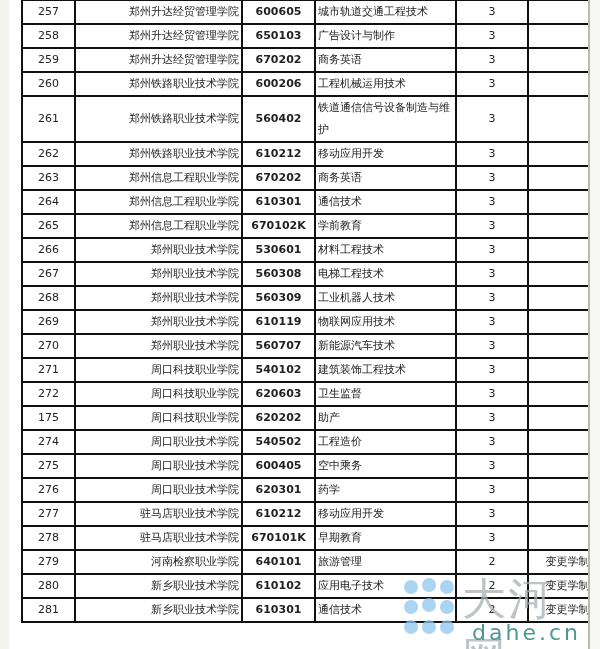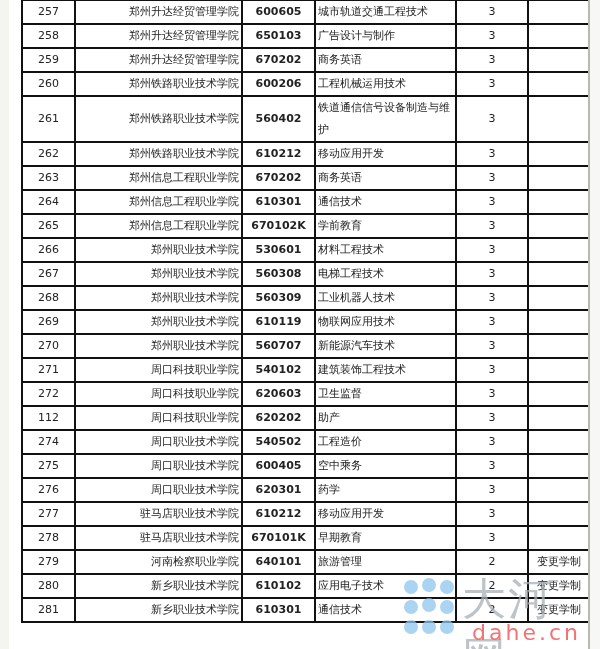--- a/index.html
+++ b/index.html
@@ -36,33 +36,33 @@
     white-space: nowrap;
     overflow: hidden;
   }
   table.grid tr.tall td { height: 44px; }
   table.grid tr.tall td.major-name { white-space: normal; line-height: 22px; margin-left: 24px; }
   td.c-idx { text-align: center; }
   td.c-school { text-align: right; }
   td.c-code { text-align: center; font-weight: bold; }
   td.c-major { text-align: left; }
   td.c-years { text-align: center; }
-  td.c-note { text-align: left; padding-left: 8px !important; }
+  td.c-note { text-align: center; padding-left: 8px !important; }
   .watermark {
     position: absolute; left: 402px; top: 574px; width: 190px; height: 70px;
     pointer-events: none; opacity: 0.75;
   }
   .wm-dots { position: absolute; left: 0; top: 2px; width: 60px; height: 62px; }
   .wm-dot { position: absolute; width: 14px; height: 14px; border-radius: 50%; background: #8fc6ee; }
   .wm-text {
     position: absolute; left: 60px; top: -4px; font-size: 44px; color: #a9b0b6;
     font-family: "DejaVu Sans", sans-serif; letter-spacing: 2px;
   }
   .wm-sub {
-    position: absolute; left: 70px; top: 46px; font-size: 22px; color: #ef4444;
+    position: absolute; left: 70px; top: 46px; font-size: 22px; color: #0f766e;
     font-family: "DejaVu Sans", sans-serif; letter-spacing: 3px;
   }
 </style>
 </head>
 <body>
 
 <div class="left-strip"></div>
 
 <table class="grid">
   <colgroup>
@@ -196,21 +196,21 @@
       </tr>
       <tr>
         <td class="c-idx">272</td>
         <td class="c-school">周口科技职业学院</td>
         <td class="c-code">620603</td>
         <td class="c-major major-name">卫生监督</td>
         <td class="c-years">3</td>
         <td class="c-note"></td>
       </tr>
       <tr>
-        <td class="c-idx">112</td>
+        <td class="c-idx">175</td>
         <td class="c-school">周口科技职业学院</td>
         <td class="c-code">620202</td>
         <td class="c-major major-name">助产</td>
         <td class="c-years">3</td>
         <td class="c-note"></td>
       </tr>
       <tr>
         <td class="c-idx">274</td>
         <td class="c-school">周口职业技术学院</td>
         <td class="c-code">540502</td>

